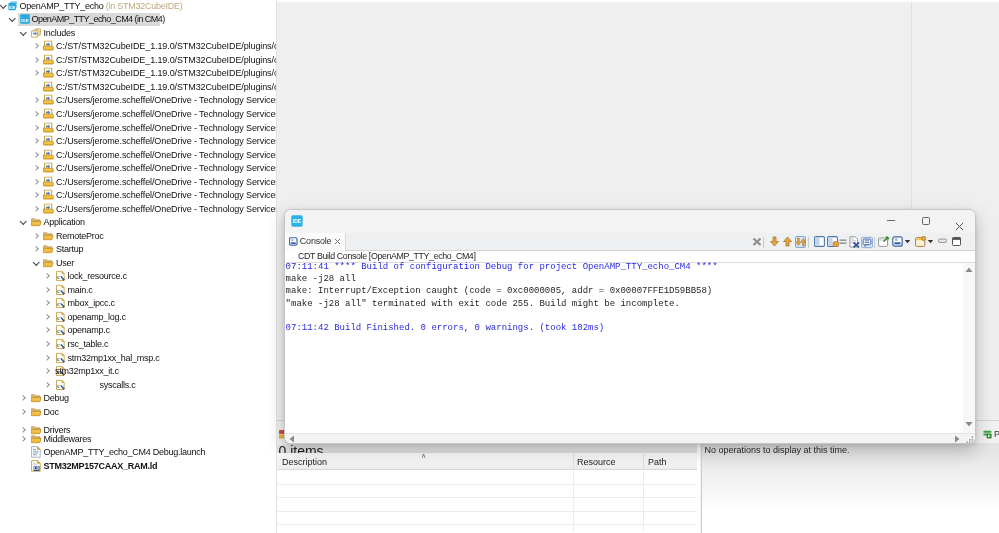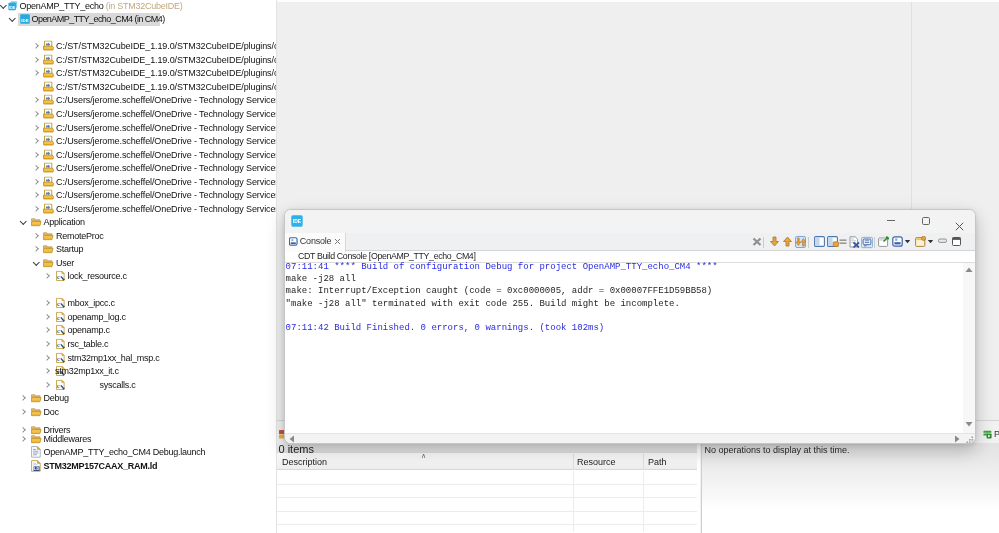--- a/index.html
+++ b/index.html
@@ -15,21 +15,21 @@
 .cr{position:absolute;top:50%;width:4px;height:4px;border-right:1.1px solid #909090;border-bottom:1.1px solid #909090;transform:translateY(-55%) rotate(-45deg)}
 .cd{position:absolute;top:50%;width:4.5px;height:4.5px;border-right:1.2px solid #404040;border-bottom:1.2px solid #404040;transform:translateY(-70%) rotate(45deg)}
 .sel{position:absolute;background:#d9d9d9}
 .dec{color:#c0a87e}
 
 #bottom{position:absolute;left:277px;top:422px;width:722px;height:111px;background:#f1f1f1;z-index:1}
 #btabs{position:absolute;left:0;top:0;width:722px;height:21px;background:#f1f1f1}
 #prog-tab{position:absolute;left:706px;top:6.5px;height:15px;font-size:9px;color:#333;white-space:nowrap}
 #probs-ico{position:absolute;left:2px;top:8px;line-height:0}
 #problems{position:absolute;left:0;top:22px;width:423px;height:89px;background:#fff}
-#items-bar{position:absolute;left:0;top:0;width:420px;height:16px;background:linear-gradient(#ececec,#d8d8d8);border-bottom:1px solid #b2b2b2;font-size:11px;color:#222}
+#items-bar{position:absolute;left:0;top:0;width:420px;height:16px;background:linear-gradient(#ececec,#d8d8d8);border-bottom:1px solid #b2b2b2;font-size:14px;color:#222}
 #items-bar span{position:absolute;left:1.5px;top:-1.5px}
 #thead{position:absolute;left:0;top:9px;width:420px;height:17px;background:linear-gradient(#fdfdfd,#eee);border-bottom:1px solid #d8d8d8;font-size:9px;color:#222}
 .hsep{position:absolute;top:1px;width:1px;height:16px;background:#e0e0e0}
 #tbody{position:absolute;left:0;top:27px;width:420px;height:62px;background:#fff}
 .rline{position:absolute;left:0;width:420px;height:1px;background:#ececec}
 .vcline{position:absolute;top:0;width:1px;height:61px;background:#ececec}
 #progress{position:absolute;left:424px;top:21px;width:298px;height:90px;border-left:1px solid #cfcfcf;background:linear-gradient(180deg,#e2e2e2 0%,#f3f3f3 45%,#fff 75%)}
 #progress .txt{position:absolute;left:2.5px;top:1.5px;font-size:9px;color:#2a2a2a}
 
 #win{position:absolute;left:284px;top:209px;width:692px;height:234.5px;background:#fff;border:1px solid #c6c6c6;border-radius:7px;box-shadow:0 7px 18px rgba(0,0,0,0.22),0 1px 4px rgba(0,0,0,0.10);z-index:5;overflow:hidden}
@@ -108,20 +108,32 @@
       </div>
       <div class="sel" style="left:18px;top:12.79px;width:142px;height:13px"></div>
       <div class="trow" style="top:12.53px">
         <span class="cd" style="left:10.0px"></span>
         <span class="icon" style="left:20.0px"><svg width="10" height="10" viewBox="0 0 10 10">
             <rect x="0.2" y="0.2" width="9.6" height="9.6" rx="1" fill="#27a9e1"></rect>
             <text x="5" y="7.6" font-size="4.4" font-weight="bold" fill="#fff" text-anchor="middle" font-family="Liberation Sans">IDE</text>
           </svg></span>
         <span class="lbl" style="left:31.5px;letter-spacing:-0.55px">OpenAMP_TTY_echo_CM4 (in CM4)</span>
       </div>
+      <div class="trow" style="top:26.06px">
+        <span class="cd" style="left:20.5px"></span>
+        <span class="icon" style="left:31.0px"><svg width="10" height="10" viewBox="0 0 12 11">
+            <g>
+              <rect x="5.5" y="0.5" width="6" height="7" rx="0.5" fill="#fdf6e3" stroke="#c39e3c" stroke-width="0.9"></rect>
+              <rect x="3" y="1.8" width="6.5" height="7.4" rx="0.5" fill="#fdf6e3" stroke="#c39e3c" stroke-width="0.9"></rect>
+              <rect x="0.6" y="3" width="7" height="7.5" rx="0.5" fill="#fff" stroke="#c39e3c" stroke-width="1"></rect>
+              <path d="M2.2 5.2 L5.4 5.2 L5.4 4 L7.4 6.2 L5.4 8.2 L5.4 7 L2.2 7 Z" fill="#5b84b5"></path>
+            </g>
+          </svg></span>
+        <span class="lbl" style="left:43.5px;">Includes</span>
+      </div>
       <div class="trow" style="top:39.59px">
         <span class="cr" style="left:33.5px"></span>
         <span class="icon" style="left:43.0px"><svg width="11" height="11" viewBox="0 0 12 12">
             <rect x="1.6" y="0.6" width="8" height="7.5" rx="0.6" fill="#fff" stroke="#c39e3c" stroke-width="1.1"></rect>
             <path d="M3.2 3.4 L5.6 3.4 L5.6 2.2 L8 4.4 L5.6 6.6 L5.6 5.4 L3.2 5.4 Z" fill="#5b84b5"></path>
             <path d="M0.4 6.2 L10.2 6.2 L11.4 7.4 L11 10.4 L0.8 10.4 Z" fill="#f3c04a" stroke="#b8860b" stroke-width="0.8"></path>
             <path d="M1 9.8 L10.6 9.8" stroke="#d99e1b" stroke-width="0.9"></path>
           </svg></span>
         <span class="lbl" style="left:56.0px;letter-spacing:-0.1px">C:/ST/STM32CubeIDE_1.19.0/STM32CubeIDE/plugins/com.st</span>
       </div>
@@ -283,20 +295,31 @@
       <div class="trow" style="top:269.60px">
         <span class="cr" style="left:45.0px"></span>
         <span class="icon" style="left:56.3px"><svg width="9.5" height="11" viewBox="0 0 11 12">
             <path d="M0.6 0.6 L6.8 0.6 L9.4 3.2 L9.4 11.2 L0.6 11.2 Z" fill="#fff" stroke="#c39e3c" stroke-width="1"></path>
             <path d="M6.8 0.6 L6.8 3.2 L9.4 3.2 Z" fill="#e3b84e" stroke="#c39e3c" stroke-width="0.7"></path>
             <text x="1.2" y="9.4" font-size="7.5" font-weight="bold" fill="#3e6ea8" font-family="Liberation Serif">c</text>
             <path d="M5.6 6.4 L9.2 10.6" stroke="#2c4a7c" stroke-width="1.6"></path>
             <path d="M8.4 10.8 L10 9.8" stroke="#2c4a7c" stroke-width="1.1"></path>
           </svg></span>
         <span class="lbl" style="left:67.5px;">lock_resource.c</span>
+      </div>
+      <div class="trow" style="top:283.13px">
+        <span class="cr" style="left:45.0px"></span>
+        <span class="icon" style="left:56.3px"><svg width="9.5" height="11" viewBox="0 0 11 12">
+            <path d="M0.6 0.6 L6.8 0.6 L9.4 3.2 L9.4 11.2 L0.6 11.2 Z" fill="#fff" stroke="#c39e3c" stroke-width="1"></path>
+            <path d="M6.8 0.6 L6.8 3.2 L9.4 3.2 Z" fill="#e3b84e" stroke="#c39e3c" stroke-width="0.7"></path>
+            <text x="1.2" y="9.4" font-size="7.5" font-weight="bold" fill="#3e6ea8" font-family="Liberation Serif">c</text>
+            <path d="M5.6 6.4 L9.2 10.6" stroke="#2c4a7c" stroke-width="1.6"></path>
+            <path d="M8.4 10.8 L10 9.8" stroke="#2c4a7c" stroke-width="1.1"></path>
+          </svg></span>
+        <span class="lbl" style="left:67.5px;">main.c</span>
       </div>
       <div class="trow" style="top:296.66px">
         <span class="cr" style="left:45.0px"></span>
         <span class="icon" style="left:56.3px"><svg width="9.5" height="11" viewBox="0 0 11 12">
             <path d="M0.6 0.6 L6.8 0.6 L9.4 3.2 L9.4 11.2 L0.6 11.2 Z" fill="#fff" stroke="#c39e3c" stroke-width="1"></path>
             <path d="M6.8 0.6 L6.8 3.2 L9.4 3.2 Z" fill="#e3b84e" stroke="#c39e3c" stroke-width="0.7"></path>
             <text x="1.2" y="9.4" font-size="7.5" font-weight="bold" fill="#3e6ea8" font-family="Liberation Serif">c</text>
             <path d="M5.6 6.4 L9.2 10.6" stroke="#2c4a7c" stroke-width="1.6"></path>
             <path d="M8.4 10.8 L10 9.8" stroke="#2c4a7c" stroke-width="1.1"></path>
           </svg></span>

